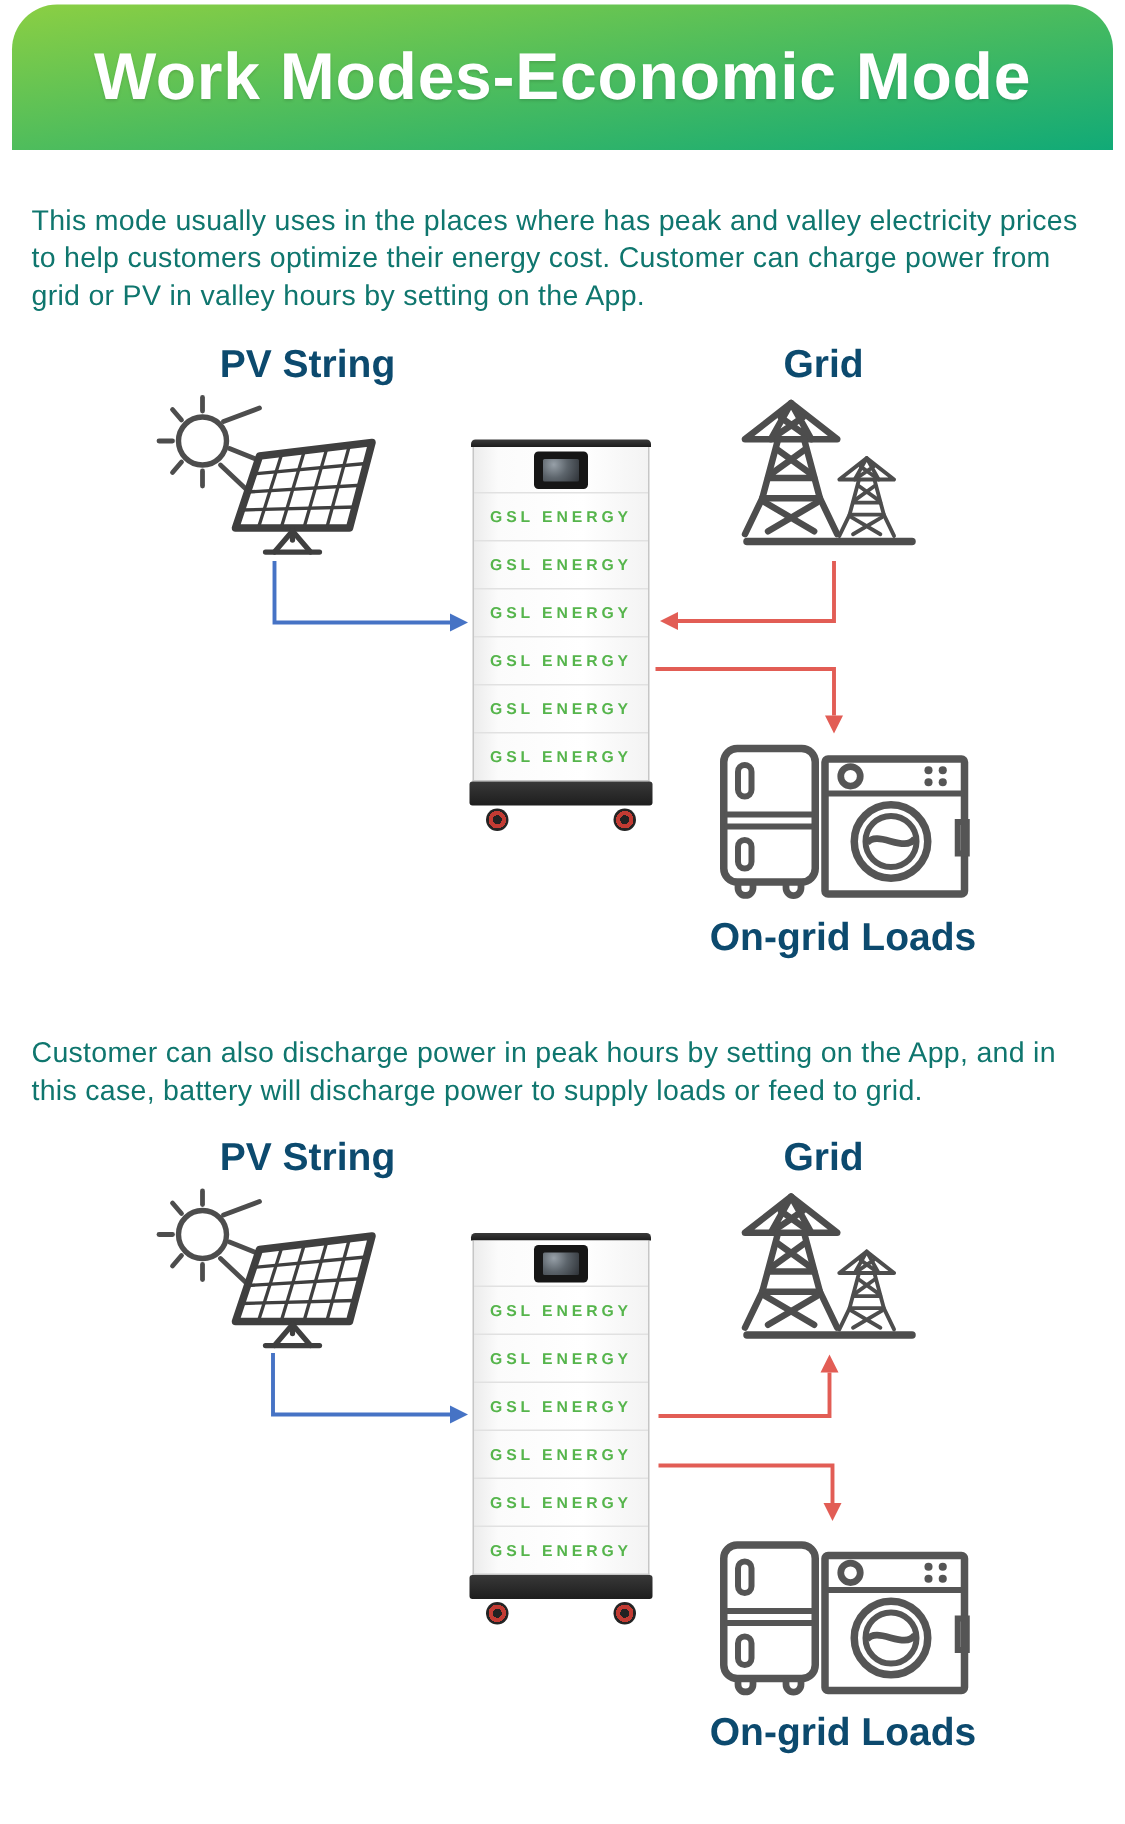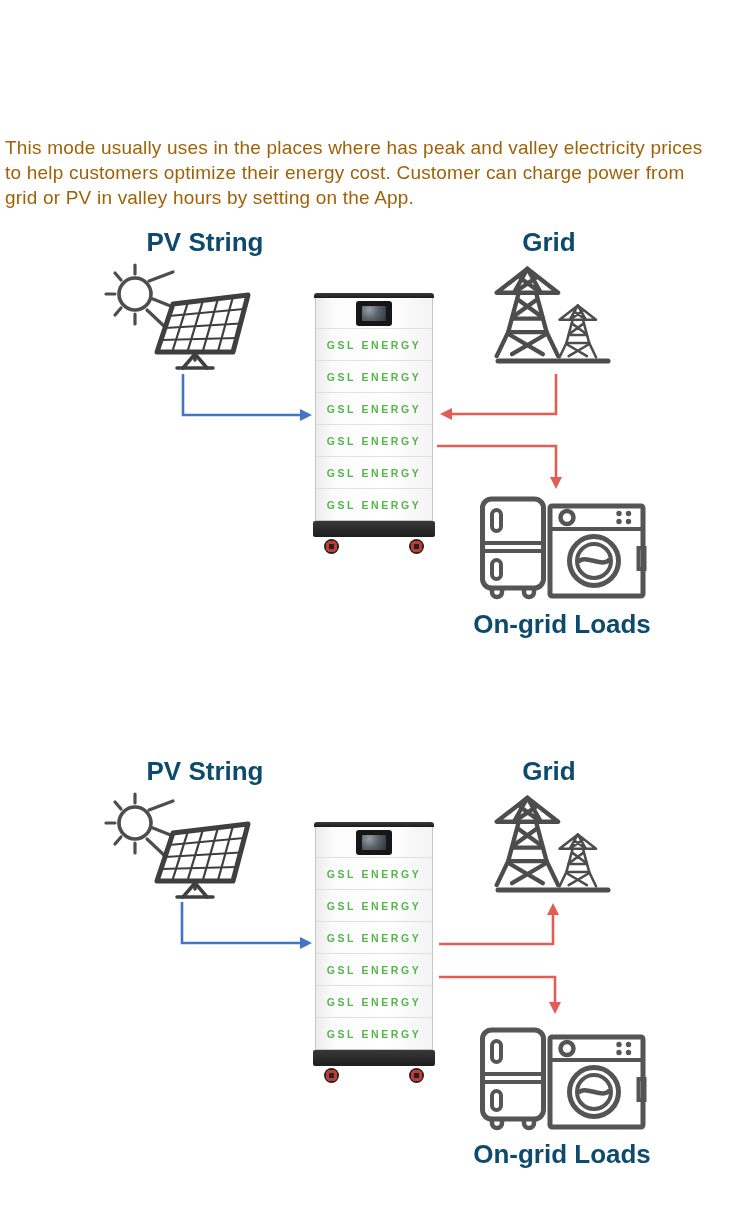--- a/index.html
+++ b/index.html
@@ -8,21 +8,21 @@
   .abs{position:absolute;}
 
   
   .banner{left:8px;top:3px;width:734px;height:97px;border-radius:30px 30px 0 0;
           background:linear-gradient(172deg,#8bcf43 0%,#4fbd5c 48%,#11aa77 100%);
           display:flex;align-items:center;justify-content:center;}
   .banner h1{margin:0;color:#ffffff;font-size:44px;font-weight:bold;letter-spacing:.5px;
              text-shadow:0 1px 2px rgba(0,0,0,.12);}
 
   
-  .para{left:5px;width:714px;color:#a16207;font-size:19px;line-height:25px;letter-spacing:.2px;}
+  .para{left:21px;width:714px;color:#0f766e;font-size:19px;line-height:25px;letter-spacing:.2px;}
   .para.p1{top:116px;}
   .para.p2{top:671px;}
 
   
   .dlabel{font-size:26px;font-weight:600;color:#0c4a6e;text-align:center;}
 
   
   .battery{width:122px;z-index:10;text-align:center;}
   .bat-cap{height:5px;margin:0 1px;background:linear-gradient(#3a3a3a,#1c1c1c);border-radius:3px 3px 0 0;}
   .bat-body{margin:0 2px;border:1px solid #c6c6c6;border-top:none;
@@ -112,20 +112,23 @@
             <circle cx="81.5" cy="18.5" r="2.7"></circle>
         </g>
         <circle cx="47" cy="58" r="24.5" stroke-width="5"></circle>
         <circle cx="47" cy="58" r="17" stroke-width="4"></circle>
         <path d="M31,59 C38,50 56,66 63,56" stroke-width="4.5"></path>
         <rect x="91.5" y="45" width="6" height="21" stroke-width="4"></rect>
       </g>
     </defs>
   </svg>
 
+  <div class="abs banner">
+    <h1>Work Modes-Economic Mode</h1>
+  </div>
 
   <p class="abs para p1">This mode usually uses in the places where has peak and valley electricity prices to help customers optimize their energy cost. Customer can charge power from grid or PV in valley hours by setting on the App.</p>
 
   <div class="abs dlabel" style="left:115px;top:227px;width:180px">PV String</div>
   <div class="abs dlabel" style="left:479px;top:227px;width:140px">Grid</div>
 
   <svg class="icon" style="left:85px;top:258px" width="180" height="125" viewBox="0 0 180 125">
       <use href="#sunpanel"></use>
     </svg>
   <svg class="icon" style="left:488px;top:260px" width="125" height="110" viewBox="0 0 125 110">
@@ -167,20 +170,21 @@
   </div>
 
   <svg class="icon" style="left:479px;top:496px" width="68" height="106" viewBox="0 0 68 106">
       <use href="#fridge"></use>
     </svg>
   <svg class="icon" style="left:547px;top:503px" width="100" height="97" viewBox="0 0 100 97">
       <use href="#washer"></use>
     </svg>
   <div class="abs dlabel" style="left:462px;top:609px;width:200px">On-grid Loads</div>
 
+  <p class="abs para p2">Customer can also discharge power in peak hours by setting on the App, and in this case, battery will discharge power to supply loads or feed to grid.</p>
 
   <div class="abs dlabel" style="left:115px;top:756px;width:180px">PV String</div>
   <div class="abs dlabel" style="left:479px;top:756px;width:140px">Grid</div>
 
   <svg class="icon" style="left:85px;top:787px" width="180" height="125" viewBox="0 0 180 125">
       <use href="#sunpanel"></use>
     </svg>
   <svg class="icon" style="left:488px;top:789px" width="125" height="110" viewBox="0 0 125 110">
       <use href="#towers"></use>
     </svg>

